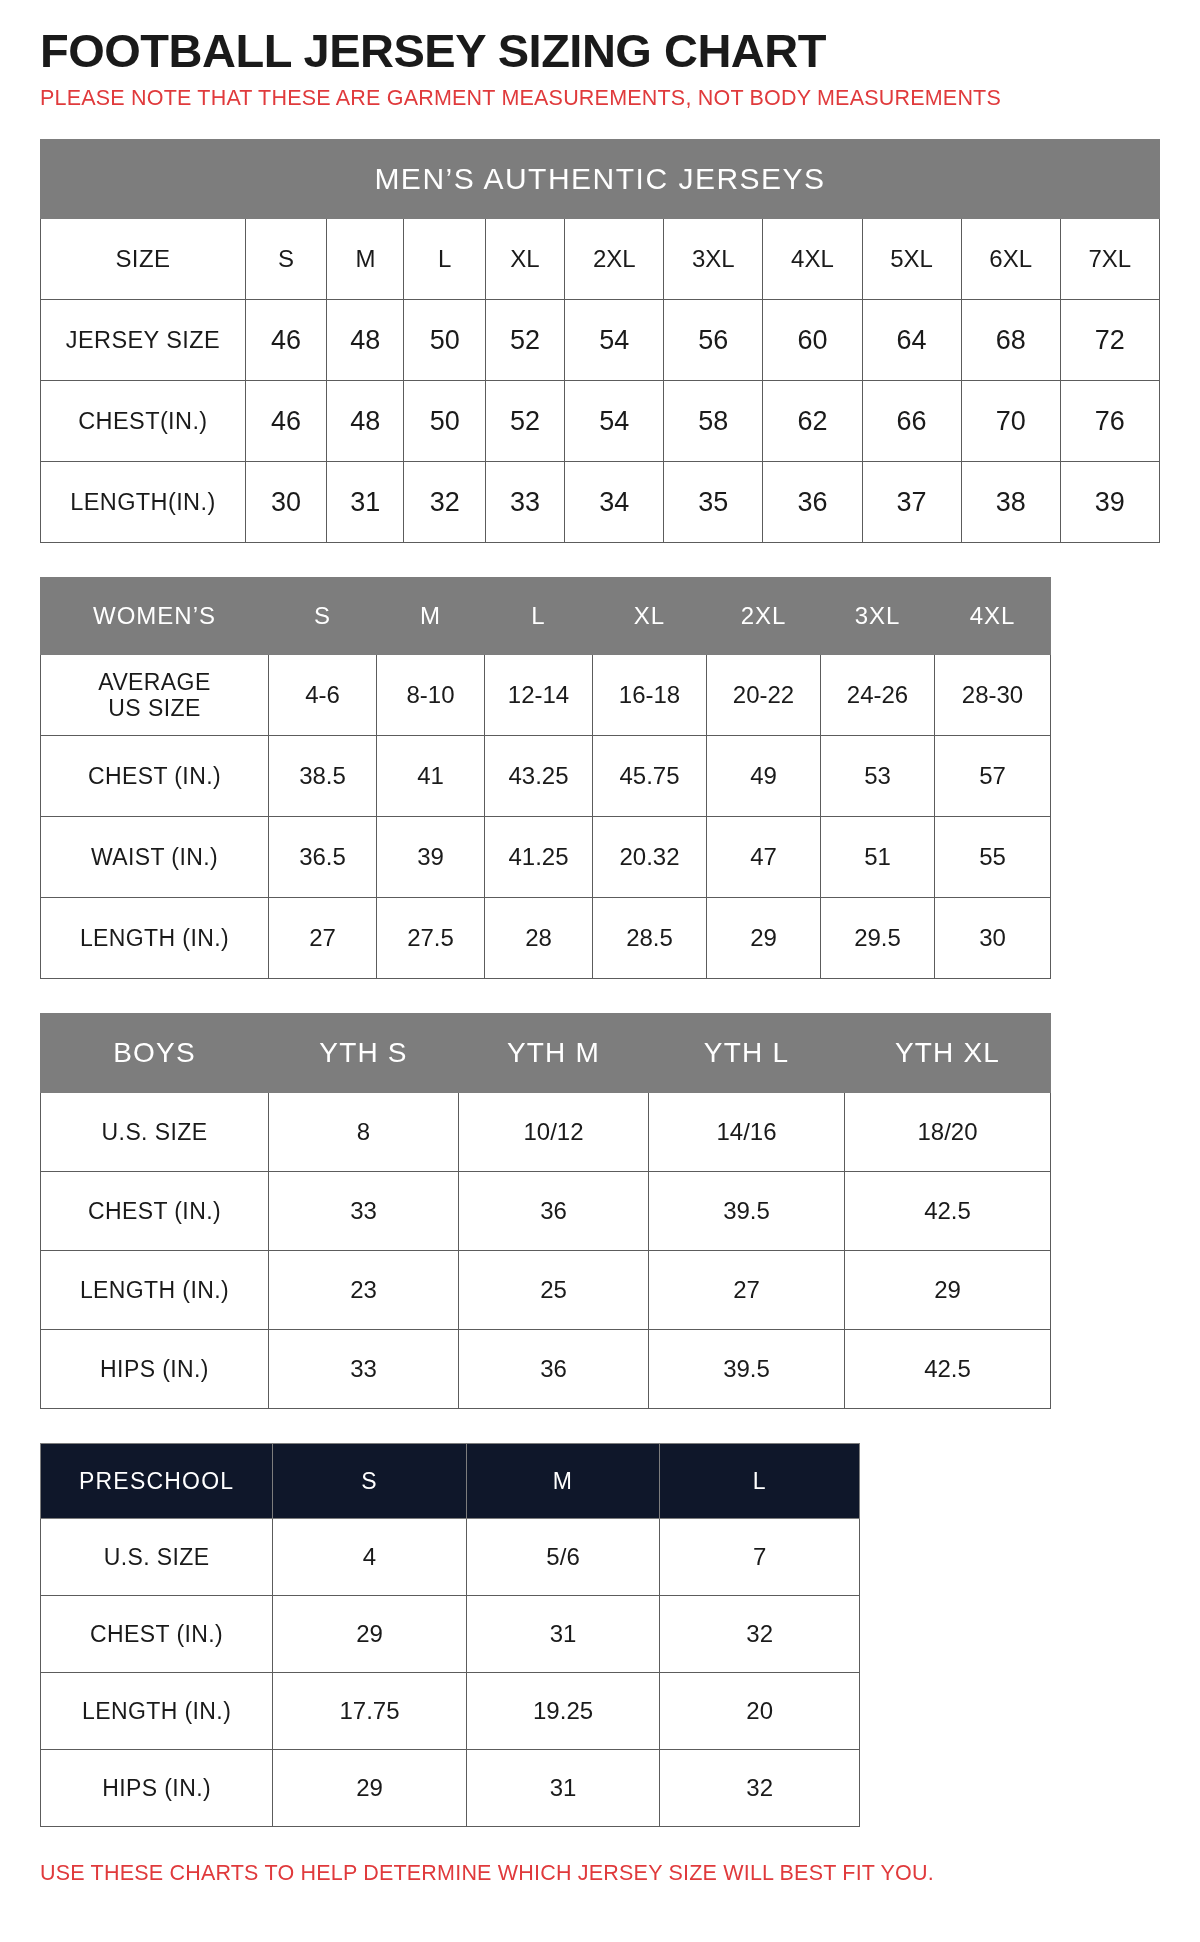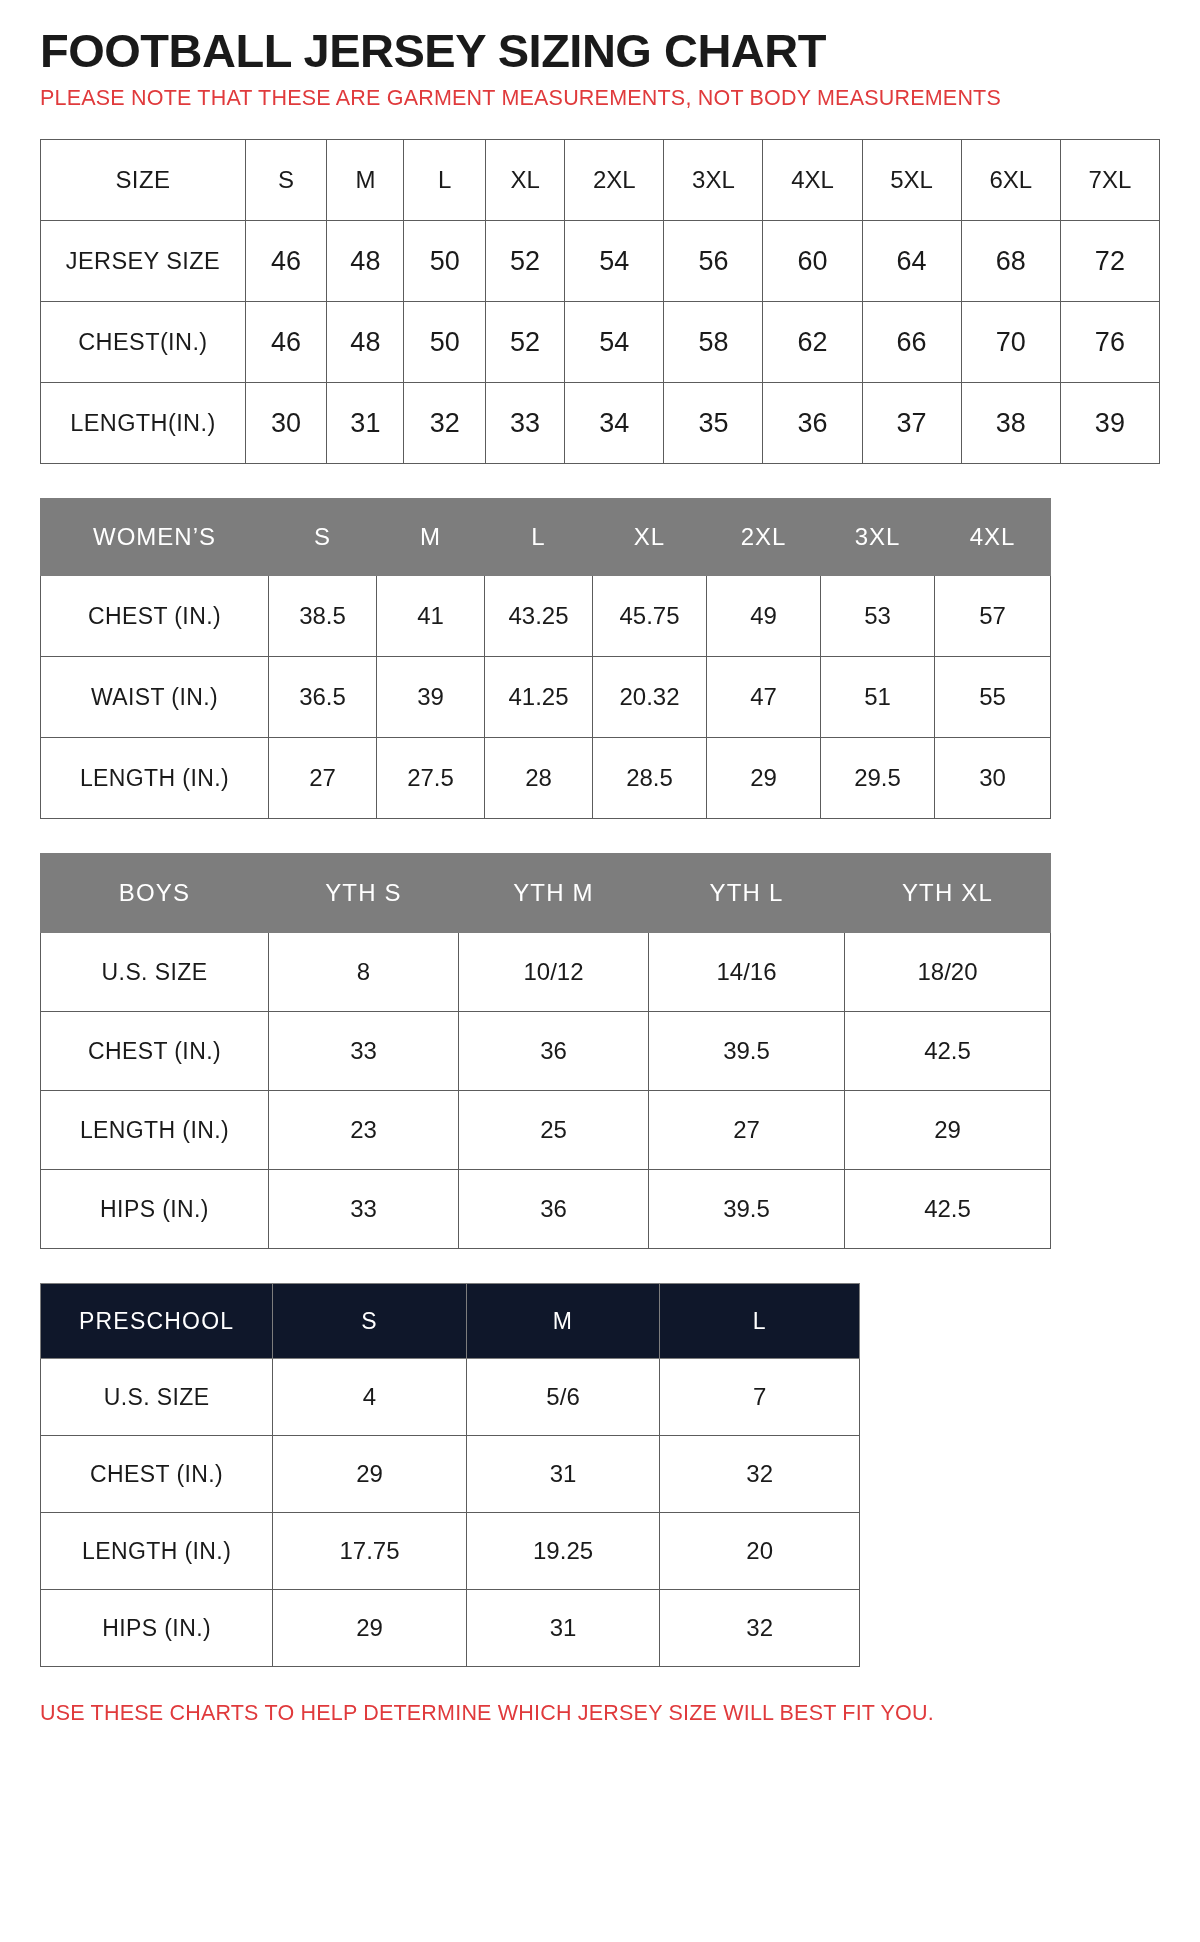--- a/index.html
+++ b/index.html
@@ -98,21 +98,21 @@
     font-size: 24px;
     height: 80px;
   }
   
   .boys {
     width: 1010px;
   }
   .boys .hcell {
     background: #7d7d7d;
     color: #ffffff;
-    font-size: 24px;
+    font-size: 28px;
     height: 78px;
     letter-spacing: 1.2px;
     border: 1px solid #7d7d7d;
   }
   .boys .rowlabel {
     font-size: 23px;
     height: 78px;
     letter-spacing: 0.4px;
   }
   .boys .cell {
@@ -165,20 +165,23 @@
         <col style="width:72px">
       <col style="width:90px">
         <col style="width:90px">
         <col style="width:90px">
         <col style="width:90px">
       <col style="width:90px">
         <col style="width:90px">
     </colgroup>
     <tbody>
       <tr>
+        <td class="banner" colspan="11">MEN’S AUTHENTIC JERSEYS</td>
+      </tr>
+      <tr>
         <td class="rowlabel hdr">SIZE</td>
         <td class="cell hdr">S</td>
         <td class="cell hdr">M</td>
         <td class="cell hdr">L</td>
         <td class="cell hdr">XL</td>
         <td class="cell hdr">2XL</td>
         <td class="cell hdr">3XL</td>
         <td class="cell hdr">4XL</td>
         <td class="cell hdr">5XL</td>
         <td class="cell hdr">6XL</td>
@@ -242,20 +245,33 @@
         <td class="hcell">WOMEN’S</td>
         <td class="hcell">S</td>
         <td class="hcell">M</td>
         <td class="hcell">L</td>
         <td class="hcell">XL</td>
         <td class="hcell">2XL</td>
         <td class="hcell">3XL</td>
         <td class="hcell">4XL</td>
       </tr>
       <tr>
+        <td class="rowlabel">
+          <span>AVERAGE</span><br>
+          <span>US SIZE</span>
+        </td>
+        <td class="cell">4-6</td>
+        <td class="cell">8-10</td>
+        <td class="cell">12-14</td>
+        <td class="cell">16-18</td>
+        <td class="cell">20-22</td>
+        <td class="cell">24-26</td>
+        <td class="cell">28-30</td>
+      </tr>
+      <tr>
         <td class="rowlabel">CHEST (IN.)</td>
         <td class="cell">38.5</td>
         <td class="cell">41</td>
         <td class="cell">43.25</td>
         <td class="cell">45.75</td>
         <td class="cell">49</td>
         <td class="cell">53</td>
         <td class="cell">57</td>
       </tr>
       <tr>

